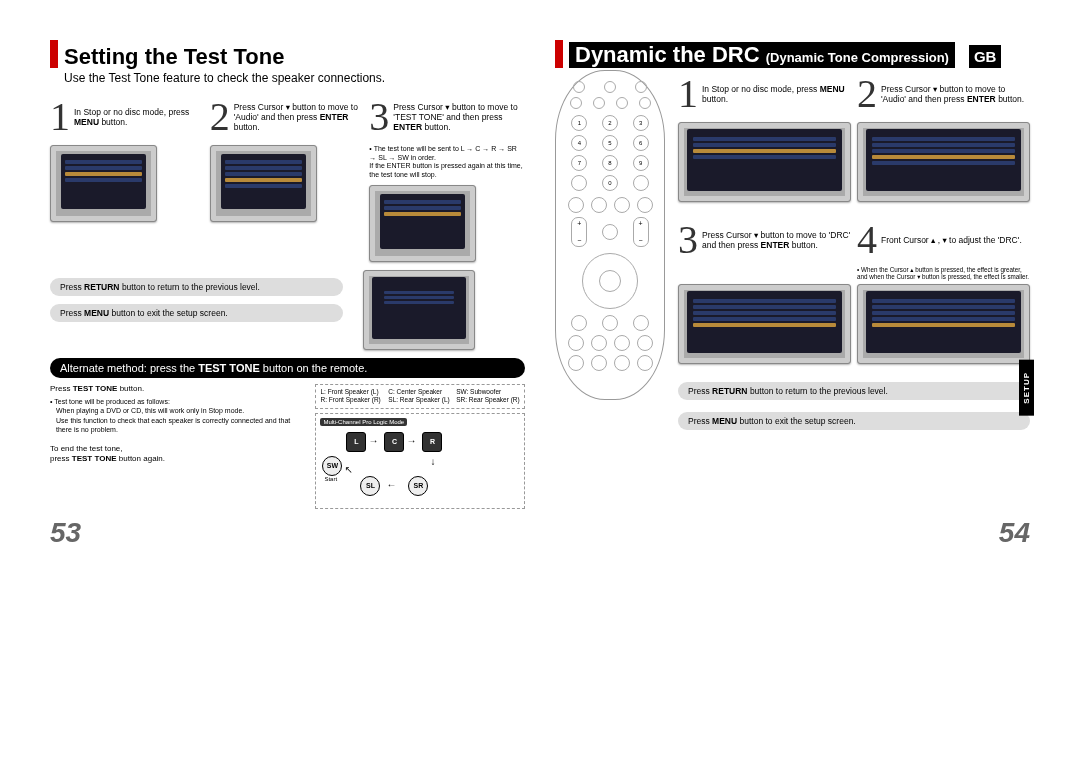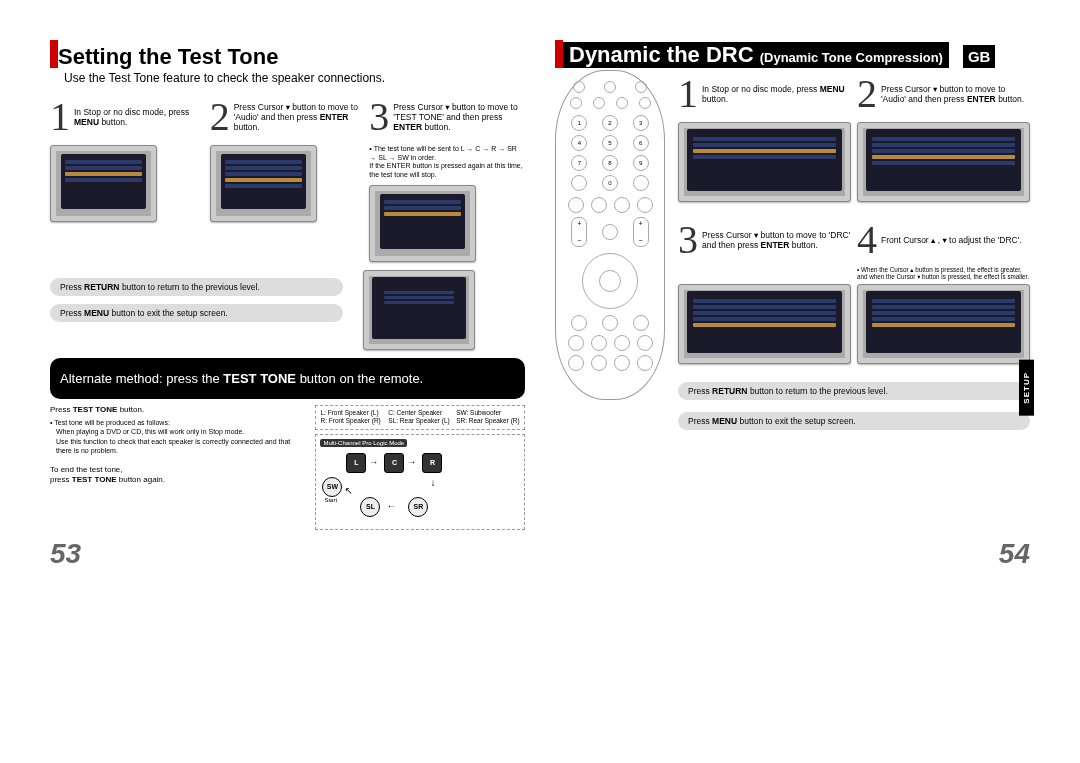--- a/index.html
+++ b/index.html
@@ -22,20 +22,21 @@
   }
   .page {
     flex: 1;
     position: relative;
   }
   .title-row {
     display: flex;
     align-items: flex-end;
     gap: 8px;
     border-left: 8px solid #c00;
+    padding-left: 6px;
     margin-bottom: 2px;
     height: 28px;
   }
   .title-row.inverse .title-main {
     background: #000;
     color: #fff;
     padding: 2px 6px;
     display: inline-block;
   }
   .title-main {
@@ -154,22 +155,22 @@
     border-radius: 10px;
     padding: 4px 10px;
     font-size: 8.5px;
     margin: 8px 0 4px 0;
   }
 
   .black-band {
     background: #000;
     color: #fff;
     border-radius: 10px;
-    padding: 13px 10px;
-    font-size: 13px;
+    padding: 4px 10px;
+    font-size: 11px;
     margin: 8px 0 4px 0;
   }
 
   .bottom-left {
     display: flex;
     gap: 14px;
     margin-top: 6px;
   }
   .bottom-left .col1 { flex: 1.2; font-size: 8px; line-height: 1.3;}
   .bottom-left .col2 { flex: 1; }

